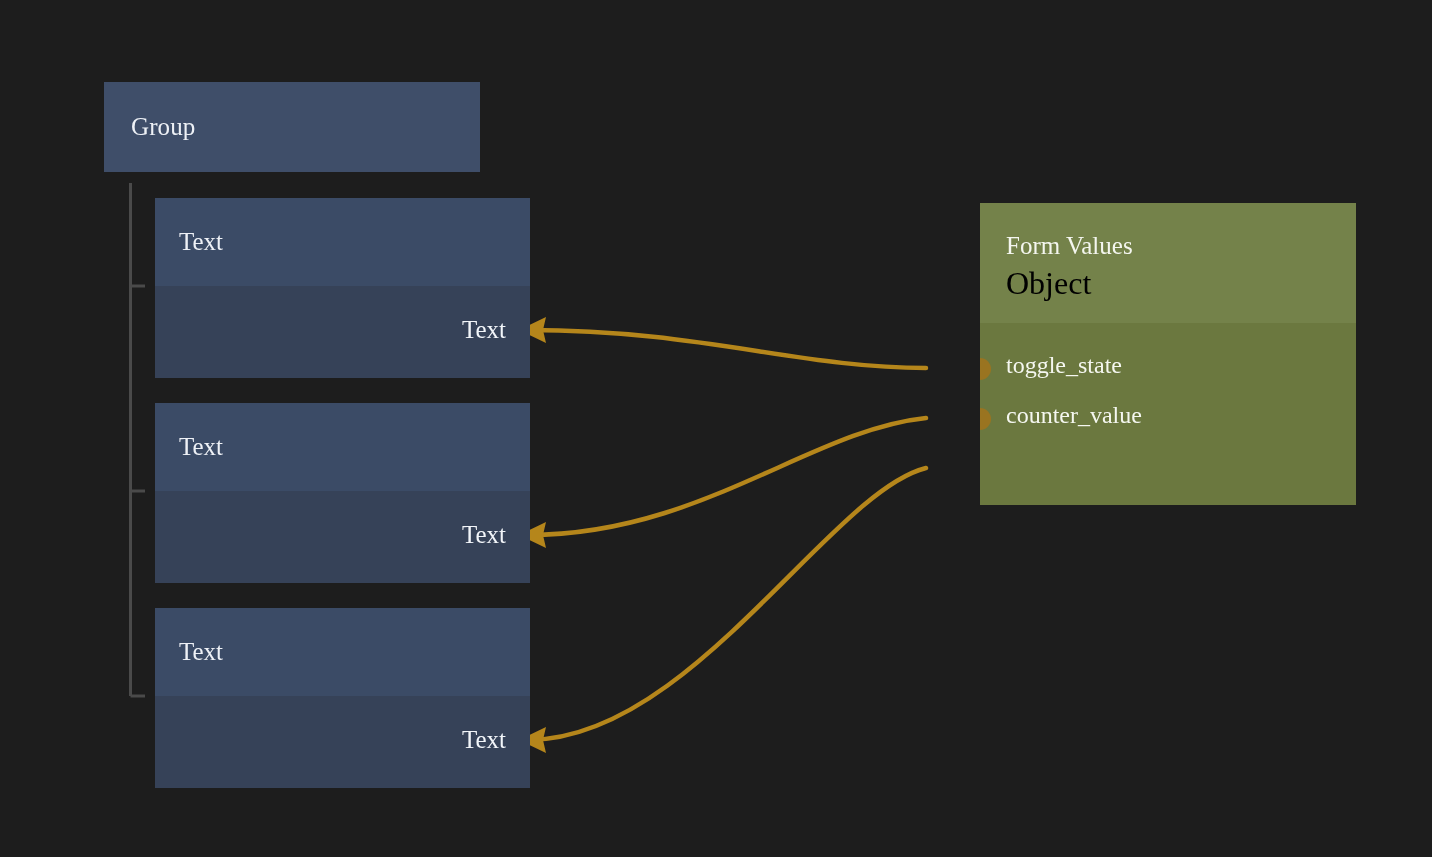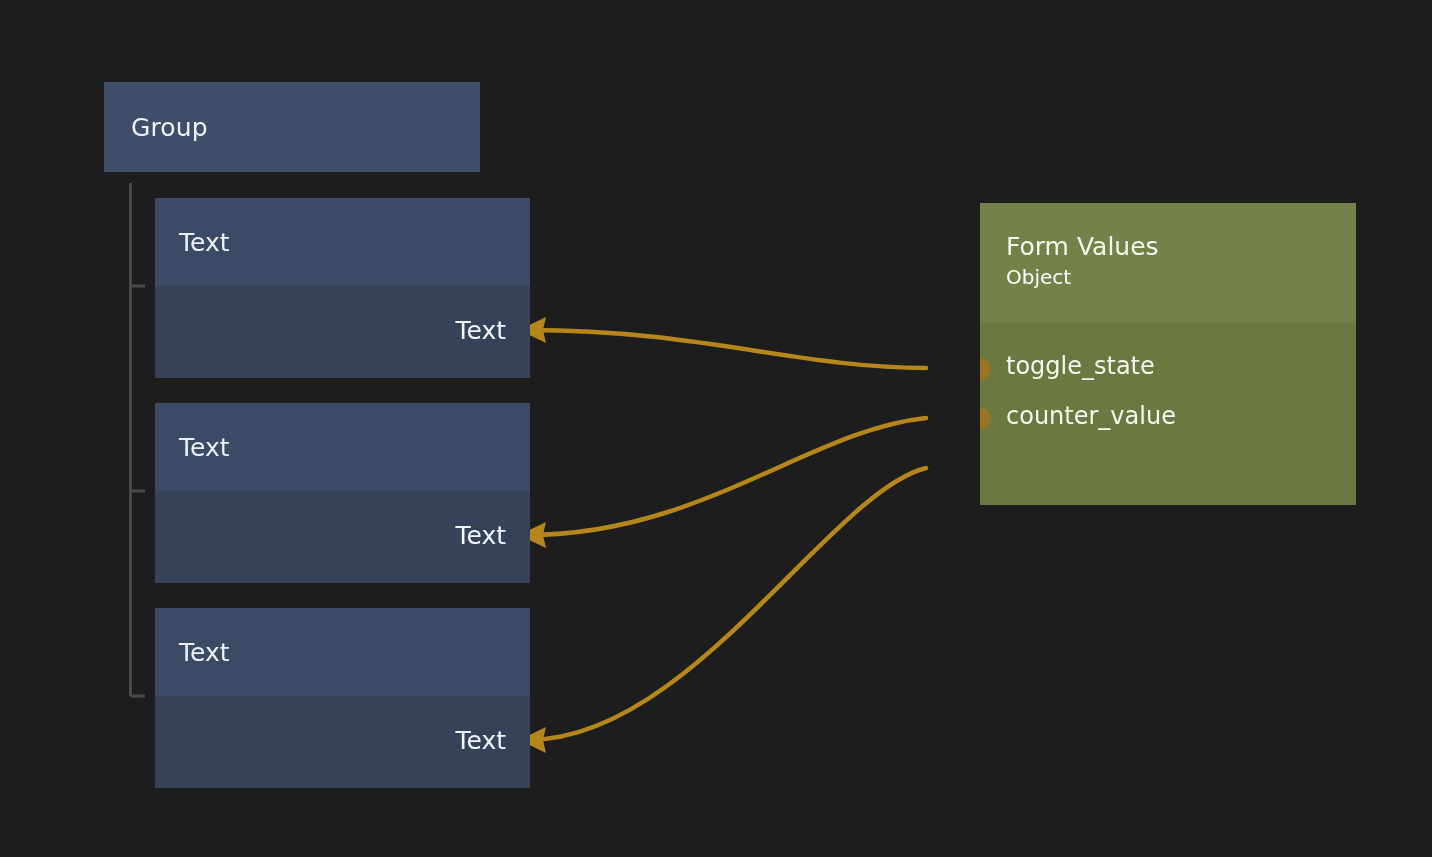--- a/index.html
+++ b/index.html
@@ -14,20 +14,21 @@
     overflow: hidden;
     font-family: "DejaVu Sans", "Liberation Sans", sans-serif;
     -webkit-font-smoothing: antialiased;
   }
 
   #canvas {
     position: relative;
     width: 1167px;
     height: 857px;
     background: #1d1d1d;
+    font-family: Liberation Serif, serif;
   }
 
   
   #edges {
     position: absolute;
     left: 0;
     top: 0;
     width: 1432px;
     height: 857px;
     pointer-events: none;
@@ -118,22 +119,22 @@
     left: 26px;
     top: 29px;
     font-size: 25px;
     color: #f4f6ef;
     white-space: nowrap;
   }
   .object-node .obj-subtitle {
     position: absolute;
     left: 26px;
     top: 62px;
-    font-size: 20px;
-    color: #ffffff;
+    font-size: 32px;
+    color: #000000;
     white-space: nowrap;
   }
   .object-node .obj-body {
     position: absolute;
     left: 0;
     right: 0;
     top: 120px;
     bottom: 0;
     background: #6b783f;
   }

